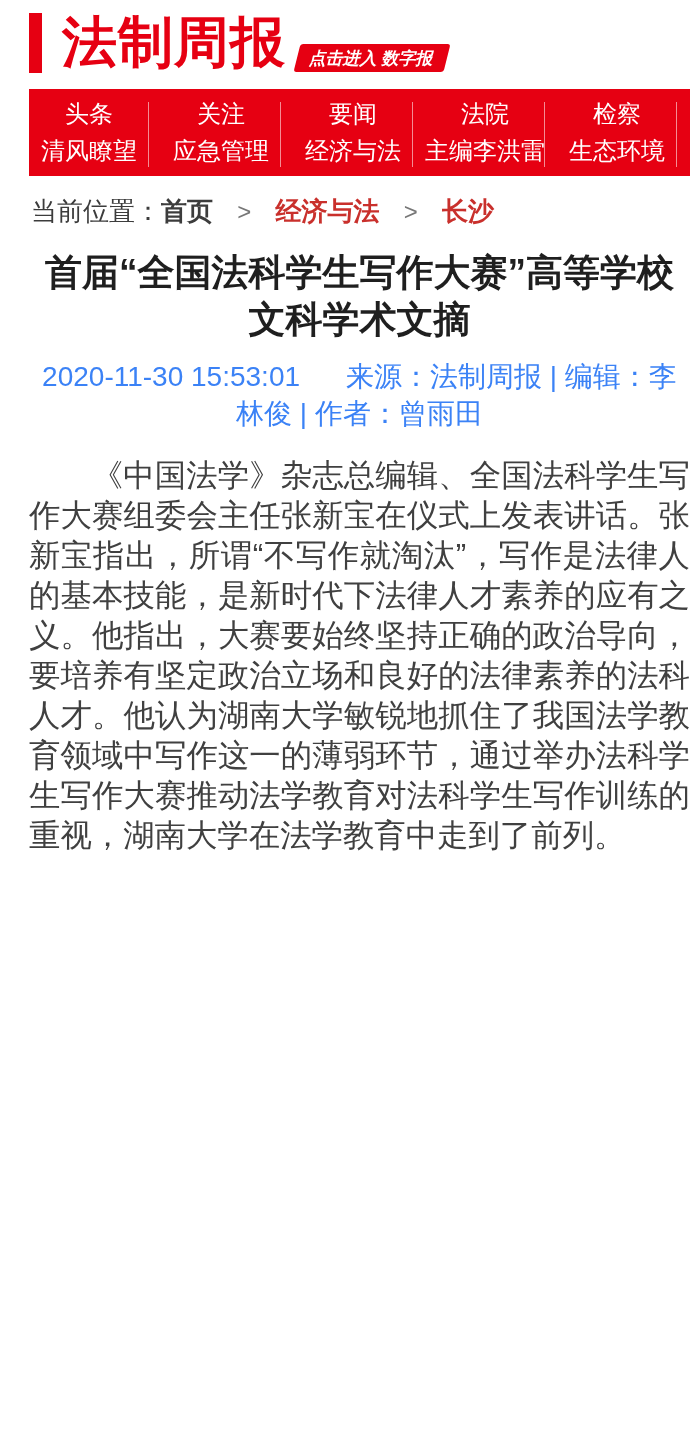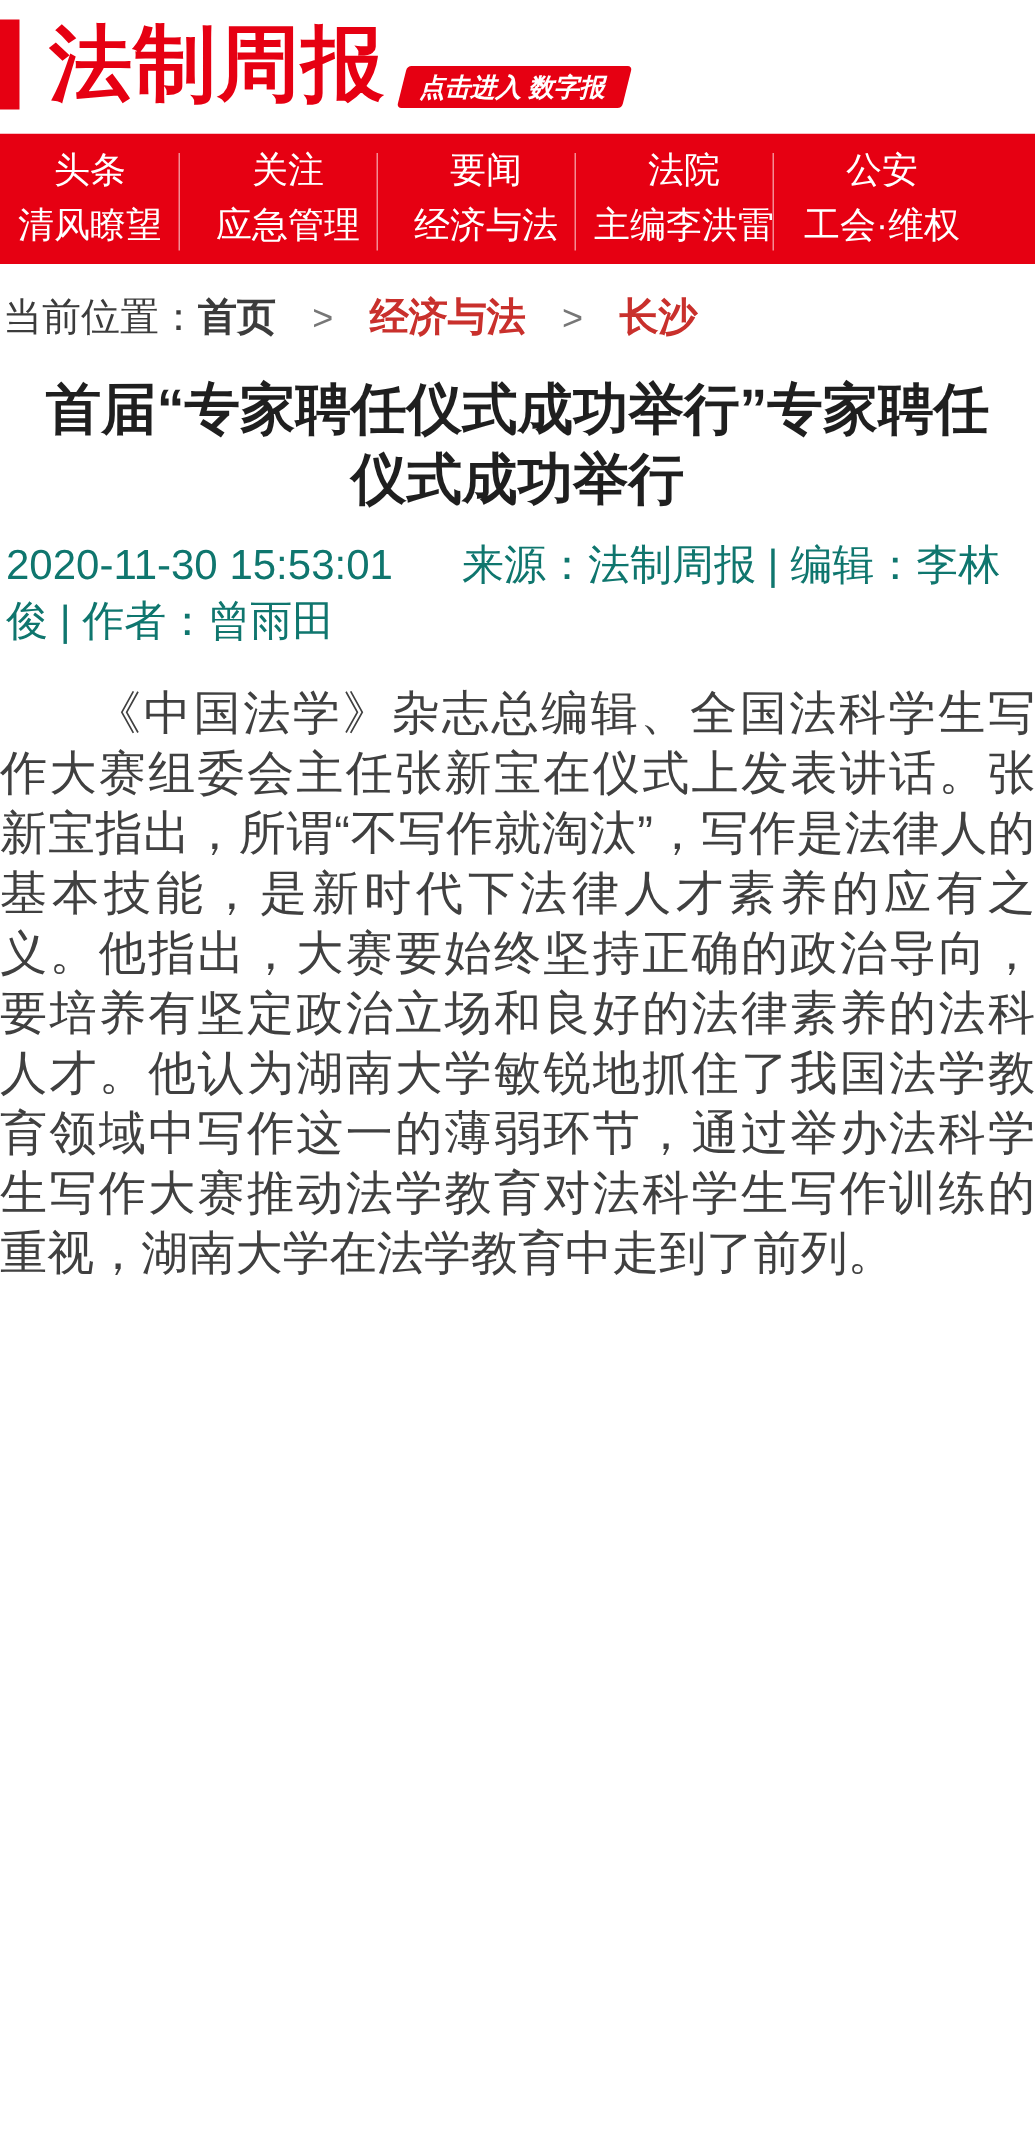--- a/index.html
+++ b/index.html
@@ -1,19 +1,19 @@
 <!DOCTYPE html>
 <html><head>
 <meta charset="utf-8">
 <style>
   * { margin:0; padding:0; box-sizing:border-box; }
   html,body { background:#fff; }
   body { width:690px; height:1431px; overflow:hidden;
          font-family:"Liberation Sans","DejaVu Sans",sans-serif; }
-  .page { width:690px; height:1201px; overflow:hidden; background:#fff; }
+  .page { width:690px; height:1201px; overflow:hidden; background:#fff;padding-left:29px; }
 
   
   .header { position:relative; height:89px; background:#fff; }
   .logo-mark { position:absolute; left:0; top:13px; width:13px; height:60px; background:#e60012; }
   .logo-text { position:absolute; left:33px; top:6px; font-size:55px; font-weight:900;
                color:#e60012; letter-spacing:1px; white-space:nowrap; }
   .digital-btn { position:absolute; left:268px; top:44px; height:28px;
                  background:#e60012; border-radius:3px; transform:skewX(-14deg);
                  display:flex; align-items:center; padding:0 13px; cursor:pointer; }
   .digital-btn span { color:#fff; font-size:17px; font-weight:700; white-space:nowrap; }
@@ -28,22 +28,22 @@
   .nav-link { color:#fff; font-size:24px; line-height:1.1; white-space:nowrap; cursor:pointer; }
 
   
   .breadcrumb { padding:18px 0 12px 2px; font-size:26px; color:#3c3c3c; white-space:nowrap; }
   .crumb-sep { color:#777; margin:0 17px; font-size:24px; }
   .crumb-link { color:#c9302c; cursor:pointer;font-weight:bold; }
 
   
   .title { margin:8px 14px 0; text-align:center; font-size:37px; font-weight:700;
            color:#1f1f1f; line-height:1.28; }
-  .meta { margin-top:15px; padding:0 4px; text-align:left; font-size:28px;
-          color:#0f766e; line-height:1.32; }
+  .meta { margin-top:15px; padding:0 4px; text-align:center; font-size:28px;
+          color:#3b82f6; line-height:1.32; }
   .meta-gap { display:inline-block; width:46px; }
   .article-body { margin-top:23px; }
   .article-body p { font-size:31.4px; line-height:40px; color:#404040;
                     text-align:justify; text-indent:2em; margin:0 0 19px;
                     word-break:break-all; }
 </style>
 </head>
 <body>
 
 <div class="page">
@@ -67,34 +67,38 @@
     </div>
     <div class="nav-col">
       <span class="nav-link">要闻</span>
       <span class="nav-link">经济与法</span>
     </div>
     <div class="nav-col">
       <span class="nav-link">法院</span>
       <span class="nav-link">主编李洪雷</span>
     </div>
     <div class="nav-col">
+      <span class="nav-link">检察</span>
+      <span class="nav-link">生态环境</span>
+    </div>
+    <div class="nav-col">
       <span class="nav-link">公安</span>
       <span class="nav-link">工会·维权</span>
     </div>
   </div>
 
   <div class="breadcrumb">
     <span>当前位置：</span><span class="crumb-link" style="color:#3c3c3c">首页</span>
     <span class="crumb-sep">&gt;</span>
     <span class="crumb-link">经济与法</span>
     <span class="crumb-sep">&gt;</span>
     <span class="crumb-link">长沙</span>
   </div>
 
-  <h1 class="title">首届“专家聘任仪式成功举行”专家聘任仪式成功举行</h1>
+  <h1 class="title">首届“全国法科学生写作大赛”高等学校文科学术文摘</h1>
 
   <div class="meta">
     <span>2020-11-30 15:53:01</span><span class="meta-gap"></span><span>来源：法制周报 | 编辑：李林俊 | 作者：曾雨田</span>
   </div>
 
   <div class="article-body">
     <p>《中国法学》杂志总编辑、全国法科学生写作大赛组委会主任张新宝在仪式上发表讲话。张新宝指出，所谓“不写作就淘汰”，写作是法律人的基本技能，是新时代下法律人才素养的应有之义。他指出，大赛要始终坚持正确的政治导向，要培养有坚定政治立场和良好的法律素养的法科人才。他认为湖南大学敏锐地抓住了我国法学教育领域中写作这一的薄弱环节，通过举办法科学生写作大赛推动法学教育对法科学生写作训练的重视，湖南大学在法学教育中走到了前列。</p>
 
   </div>
 

